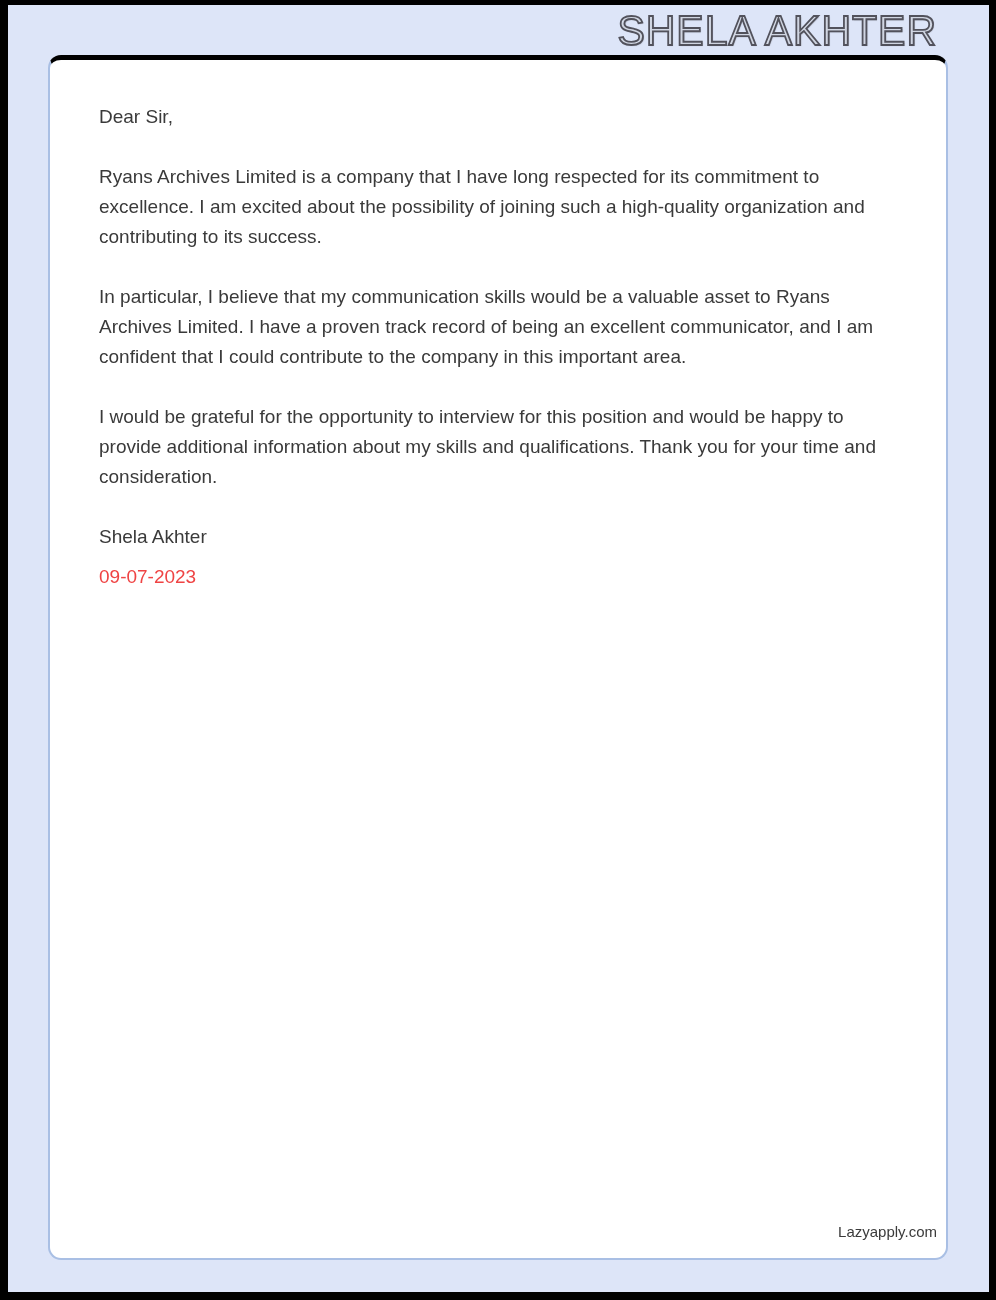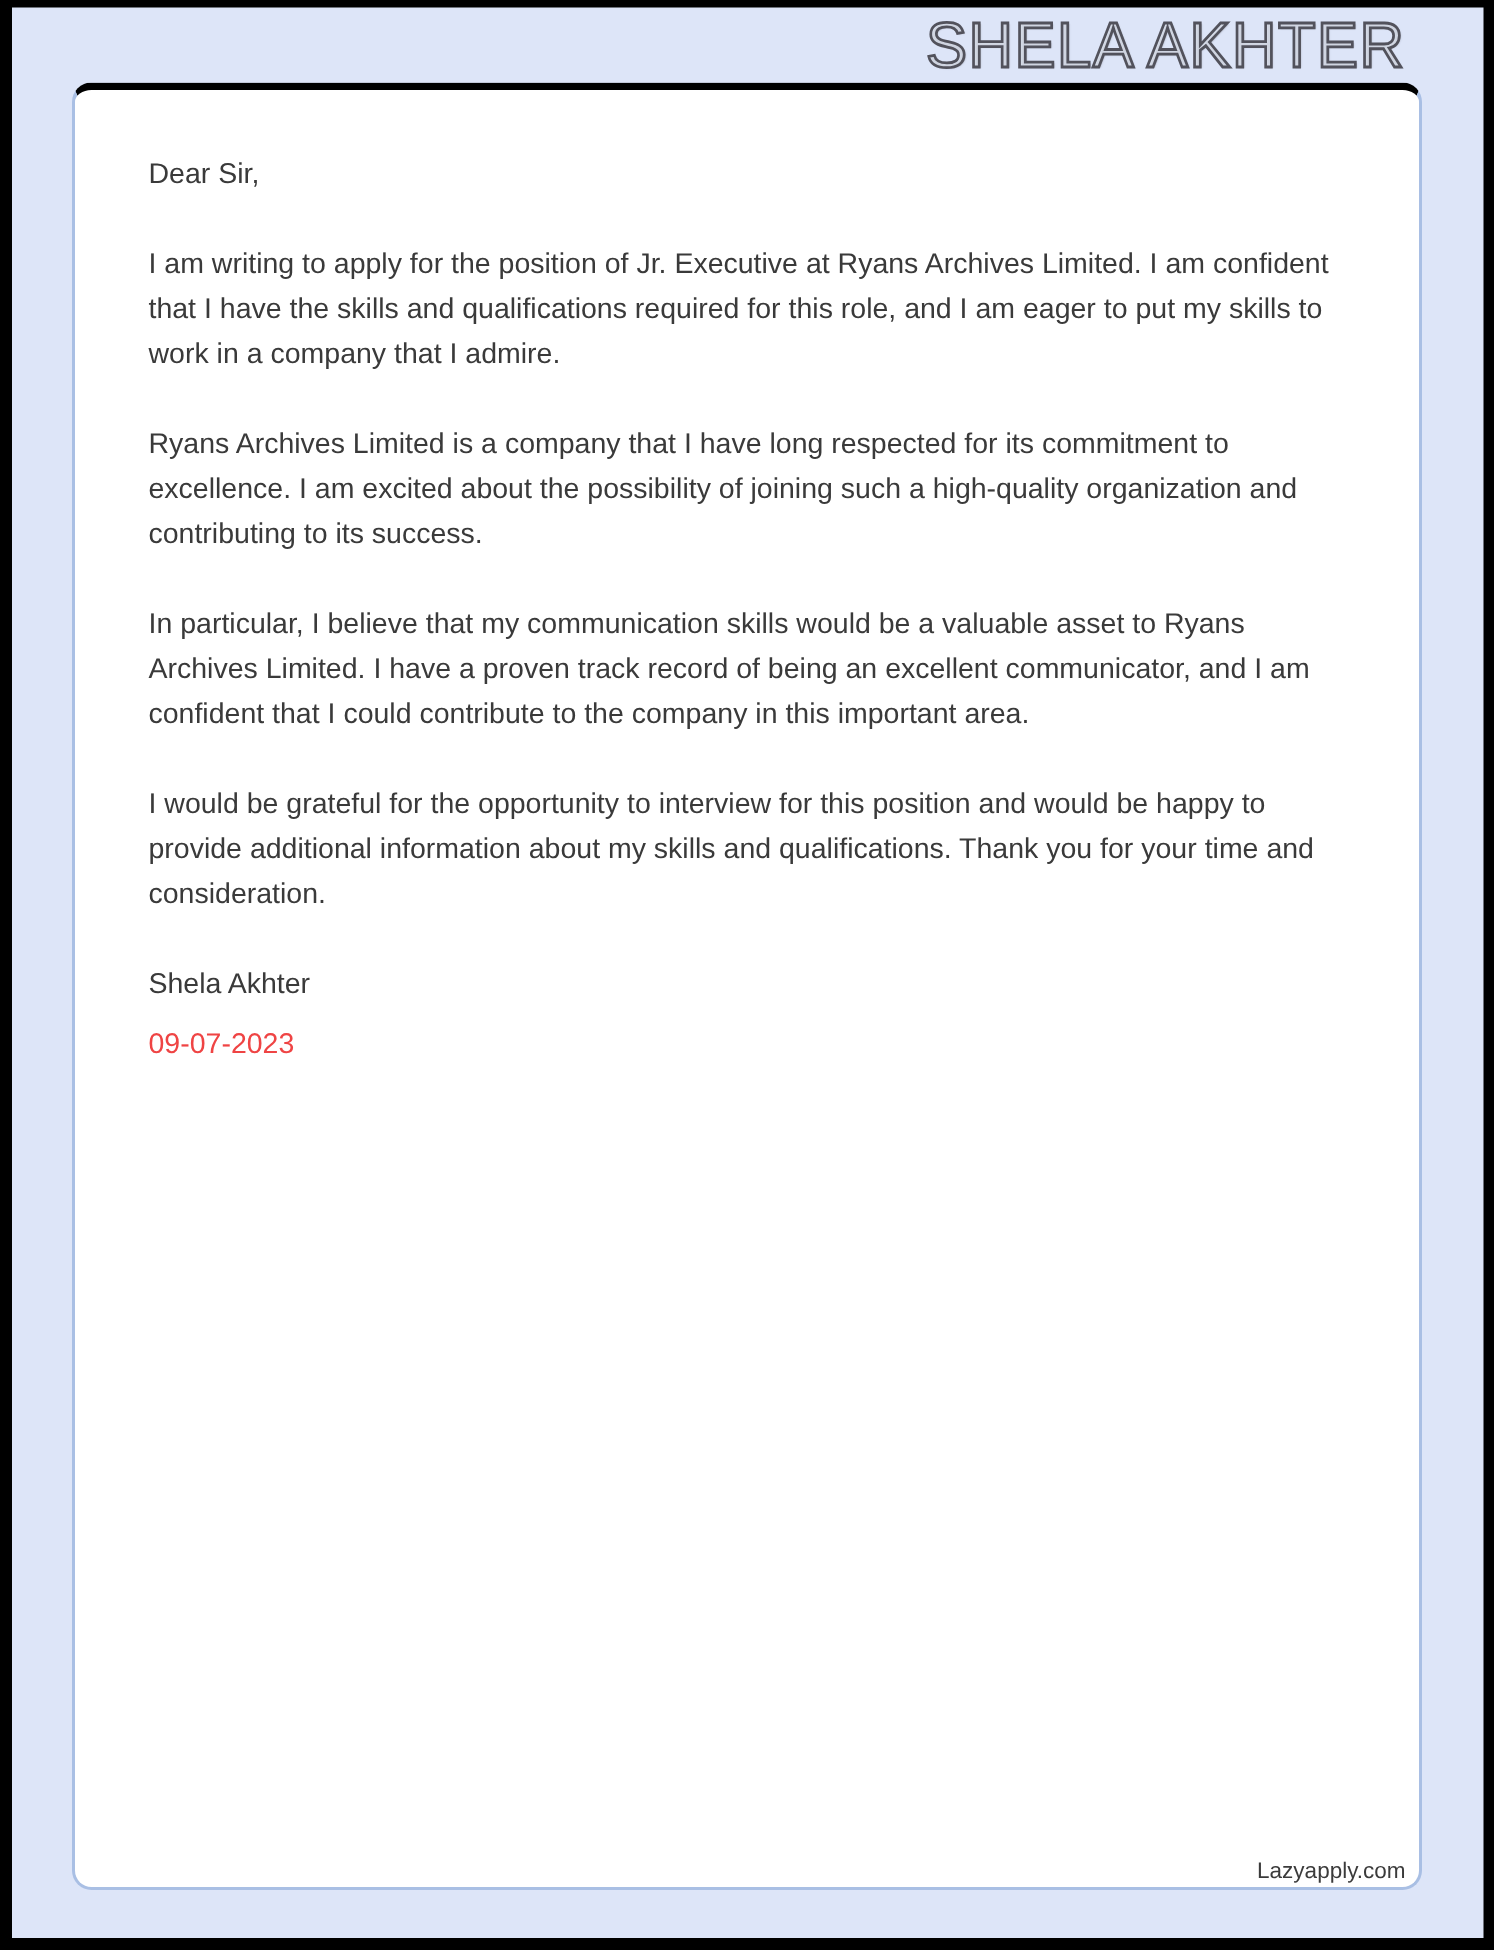--- a/index.html
+++ b/index.html
@@ -56,39 +56,38 @@
   }
   .letter-content p { margin: 30px 0 0 0; }
   .letter-content p:first-child { margin-top: 0; }
   .letter-date {
     color: #ef4444;
     margin-top: 10px !important;
   }
 
   .watermark {
     position: absolute;
-    right: 9px; bottom: 0;
+    right: 9px; bottom: 16px;
     font-size: 15px;
     color: #3b3b3b;
     line-height: 20px;
   }
 </style>
 </head>
 <body>
 
 <div class="page">
 
   <div class="header-band">
     <div class="header-name">SHELA AKHTER</div>
   </div>
 
   <div class="letter-card">
     <div class="letter-content">
       <p>Dear Sir,</p>
-      <p>I am writing to apply for the position of Jr. Executive at Ryans Archives Limited. I am confident that I have the skills and qualifications required for this role, and I am eager to put my skills to work in a company that I admire.</p>
       <p>Ryans Archives Limited is a company that I have long respected for its commitment to excellence. I am excited about the possibility of joining such a high-quality organization and contributing to its success.</p>
       <p>In particular, I believe that my communication skills would be a valuable asset to Ryans Archives Limited. I have a proven track record of being an excellent communicator, and I am confident that I could contribute to the company in this important area.</p>
       <p>I would be grateful for the opportunity to interview for this position and would be happy to provide additional information about my skills and qualifications. Thank you for your time and consideration.</p>
       <p>Shela Akhter</p>
       <p class="letter-date">09-07-2023</p>
     </div>
 
     <div class="watermark">Lazyapply.com</div>
   </div>
 

